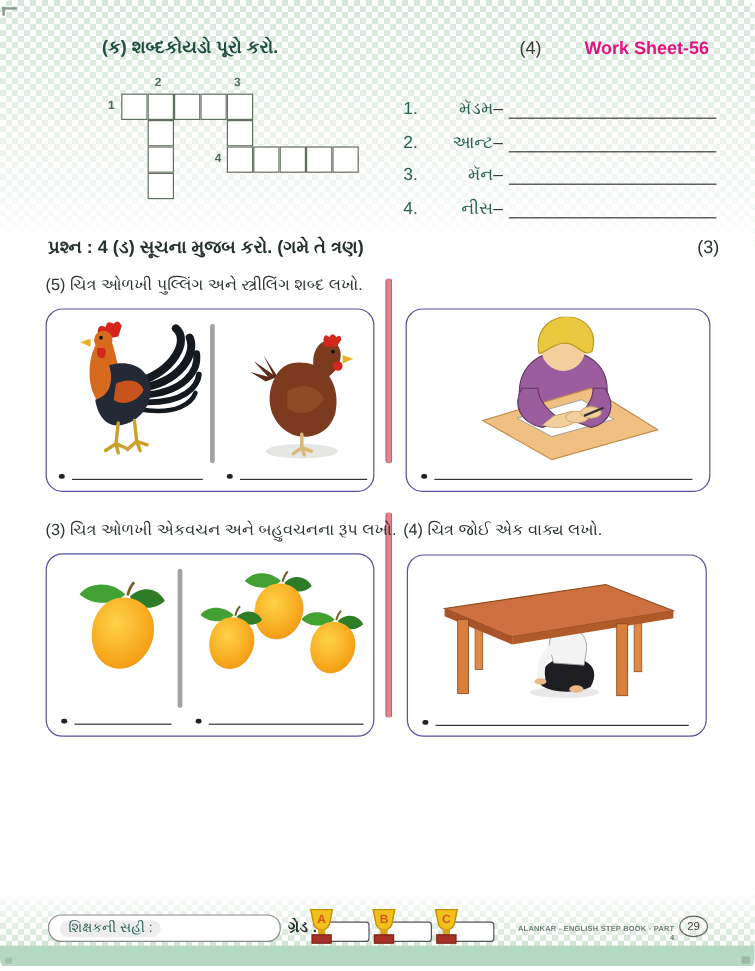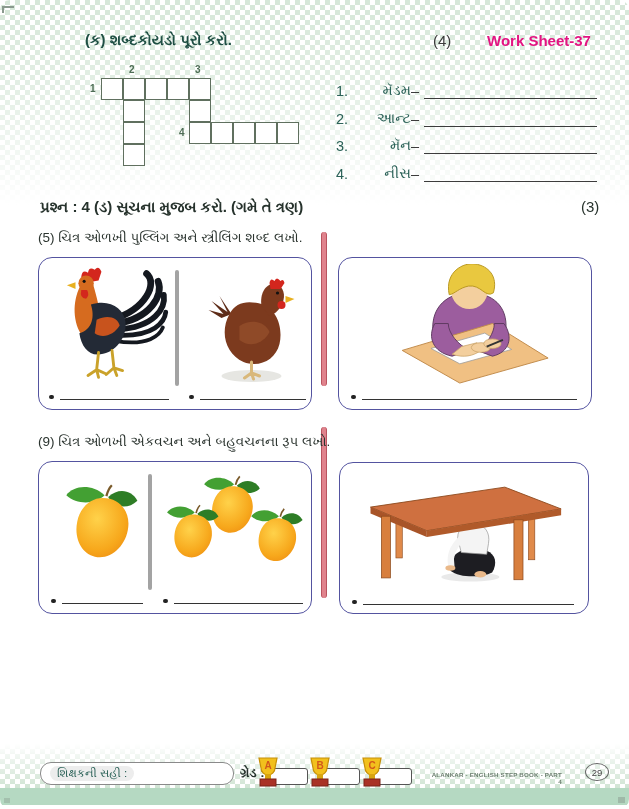--- a/index.html
+++ b/index.html
@@ -49,38 +49,38 @@
   .ans-line{flex:1;border-bottom:1.2px solid #333;height:1px;align-self:flex-end;margin-bottom:-1px;}
   .pic{position:absolute;}
   
   .sig-pill{position:absolute;left:40px;top:762px;width:192px;height:21px;border:1px solid #8a8a8a;border-radius:11px;background:#fff;display:flex;align-items:center;}
   .sig-pill .lbl{margin-left:9px;font-size:11.5px;color:#2a6157;background:#ededed;border-radius:8px;padding:1px 7px;}
   .grade-label{position:absolute;left:240px;top:765px;font-size:13px;color:#26322c;font-weight:bold;}
   .grade-group{position:absolute;top:756px;width:54px;height:32px;}
   .grade-box{position:absolute;left:13px;top:12px;width:37px;height:15px;border:1px solid #555;border-radius:3px;background:#fff;}
   .trophy{position:absolute;left:0;top:0;}
   .book-title{position:absolute;left:430px;top:771px;width:132px;text-align:right;font-size:6.2px;font-weight:bold;color:#6d7f70;letter-spacing:.2px;}
-  .page-num{position:absolute;left:566px;top:763px;width:22px;height:16px;border:1px solid #666;border-radius:50%;font-size:9.5px;color:#444;display:flex;align-items:center;justify-content:center;background:transparent;margin-left:19px;}
+  .page-num{position:absolute;left:566px;top:763px;width:22px;height:16px;border:1px solid #666;border-radius:50%;font-size:9.5px;color:#444;display:flex;align-items:center;justify-content:center;background:transparent;}
 </style>
 </head>
 <body>
 
 <div class="page">
 
   <div class="top-band checker"></div>
   <div class="bottom-band checker"></div>
   <div class="bottom-strip"></div>
   <div class="corner-mark" style="left:2px;top:6px;width:12px;height:2px;"></div>
   <div class="corner-mark" style="left:2px;top:6px;width:2px;height:7px;"></div>
   <div class="corner-mark" style="left:618px;top:797px;width:7px;height:6px;opacity:.5;"></div>
   <div class="corner-mark" style="left:4px;top:798px;width:6px;height:5px;opacity:.4;"></div>
 
   <div class="act-label">(ક) શબ્દકોયડો પૂરો કરો.</div>
   <div class="hdr-marks">(4)</div>
-  <div class="ws-title">Work Sheet-37</div>
+  <div class="ws-title">Work Sheet-56</div>
 
   <div>
 
     <div class="cw-cell" style="left:101px;top:78px;"></div>
     <div class="cw-cell" style="left:123px;top:78px;"></div>
     <div class="cw-cell" style="left:145px;top:78px;"></div>
     <div class="cw-cell" style="left:167px;top:78px;"></div>
     <div class="cw-cell" style="left:189px;top:78px;"></div>
 
     <div class="cw-cell" style="left:123px;top:100px;"></div>
@@ -128,21 +128,22 @@
     </div>
   </div>
 
   <div class="q-title">પ્રશ્ન : 4 (ડ) સૂચના મુજબ કરો. (ગમે તે ત્રણ)</div>
   <div class="q-marks">(3)</div>
 
   <div class="red-divider" style="top:232px;height:154px;"></div>
   <div class="red-divider" style="top:427px;height:171px;"></div>
 
   <div class="sub-label" style="left:38px;top:230px;">(5) ચિત્ર ઓળખી પુલ્લિંગ અને સ્ત્રીલિંગ શબ્દ લખો.</div>
-  <div class="sub-label" style="left:38px;top:434px;">(9) ચિત્ર ઓળખી એકવચન અને બહુવચનના રૂપ લખો.</div>
+  <div class="sub-label" style="left:38px;top:434px;">(3) ચિત્ર ઓળખી એકવચન અને બહુવચનના રૂપ લખો.</div>
+  <div class="sub-label" style="left:336px;top:434px;">(4) ચિત્ર જોઈ એક વાક્ય લખો.</div>
 
   <div class="qbox" style="left:38px;top:257px;width:274px;height:153px;">
     <div class="inner-divider" style="left:136px;top:12px;height:116px;"></div>
     <svg class="pic" style="left:14px;top:8px;" width="118" height="120" viewBox="0 0 120 125">
       <g stroke="#14181f" fill="none" stroke-linecap="round">
         <path d="M62,55 C95,45 108,18 96,8" stroke-width="7"></path>
         <path d="M64,60 C100,55 114,30 108,16" stroke-width="7"></path>
         <path d="M66,66 C104,64 116,44 114,30" stroke-width="6"></path>
         <path d="M65,72 C104,74 115,58 116,48" stroke-width="5"></path>
         <path d="M63,78 C98,84 110,72 113,64" stroke-width="4"></path>

